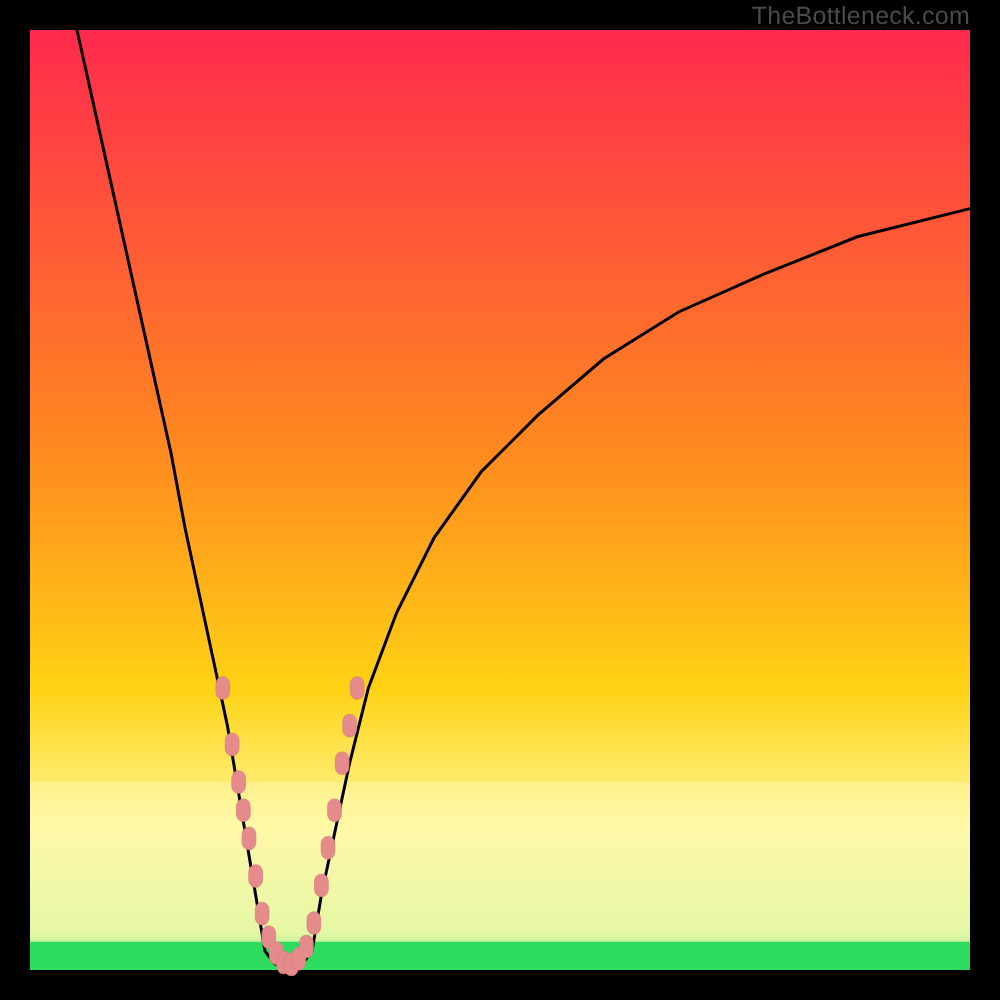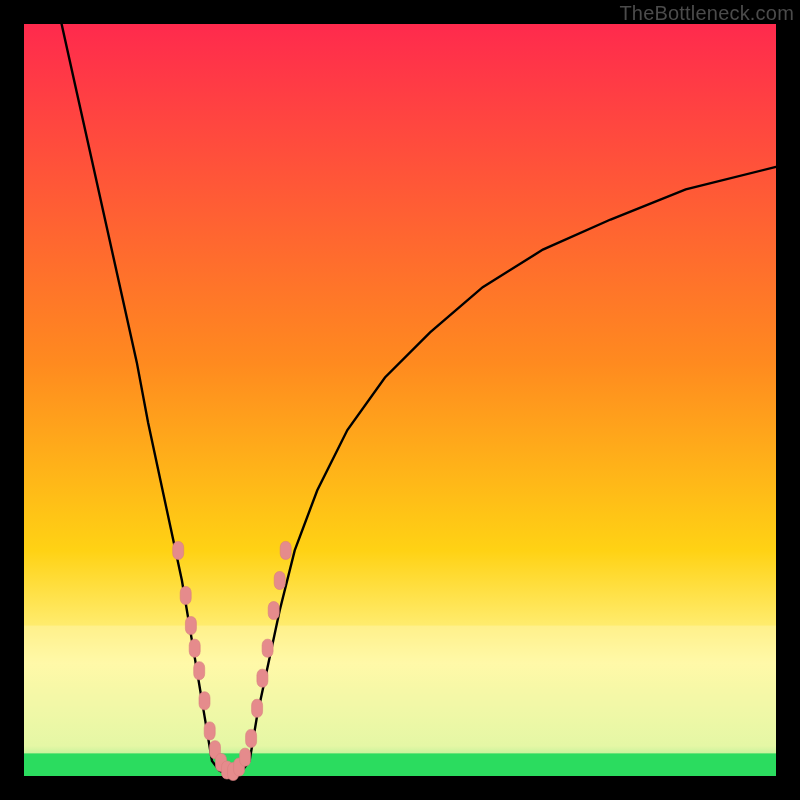--- a/index.html
+++ b/index.html
@@ -13,21 +13,21 @@
   }
   .frame {
     position: absolute;
     top: 0; left: 0;
     width: 800px; height: 800px;
     background: #000;
   }
   .watermark {
     position: absolute;
     top: 2px;
-    right: 6px;
+    right: 24px;
     color: #4b4b4b;
     font-size: 20px;
     font-weight: 500;
     letter-spacing: 0.2px;
     user-select: none;
   }
   svg {
     position: absolute;
     top: 0; left: 0;
   }

